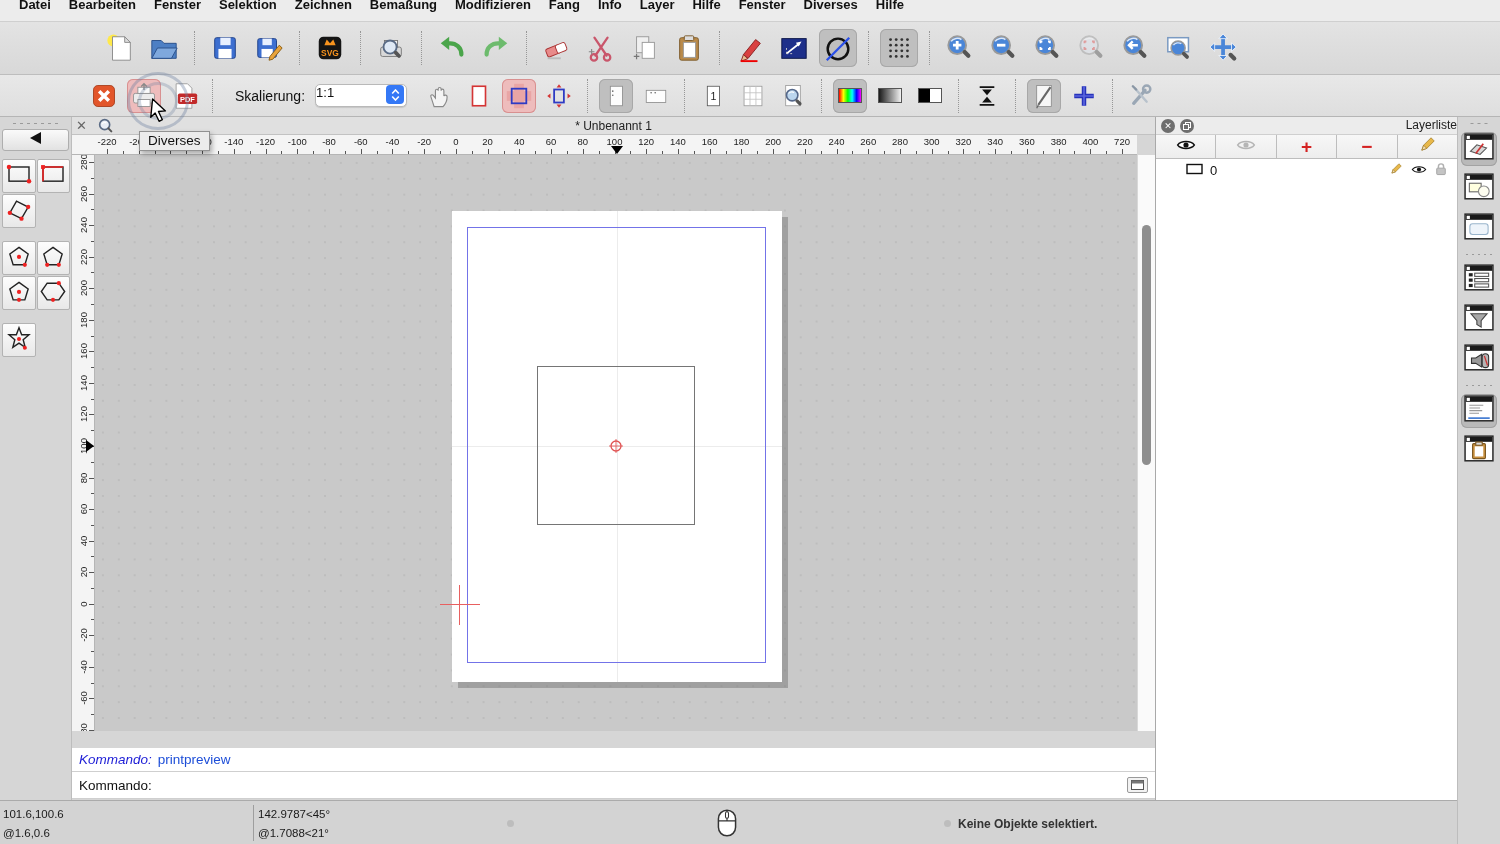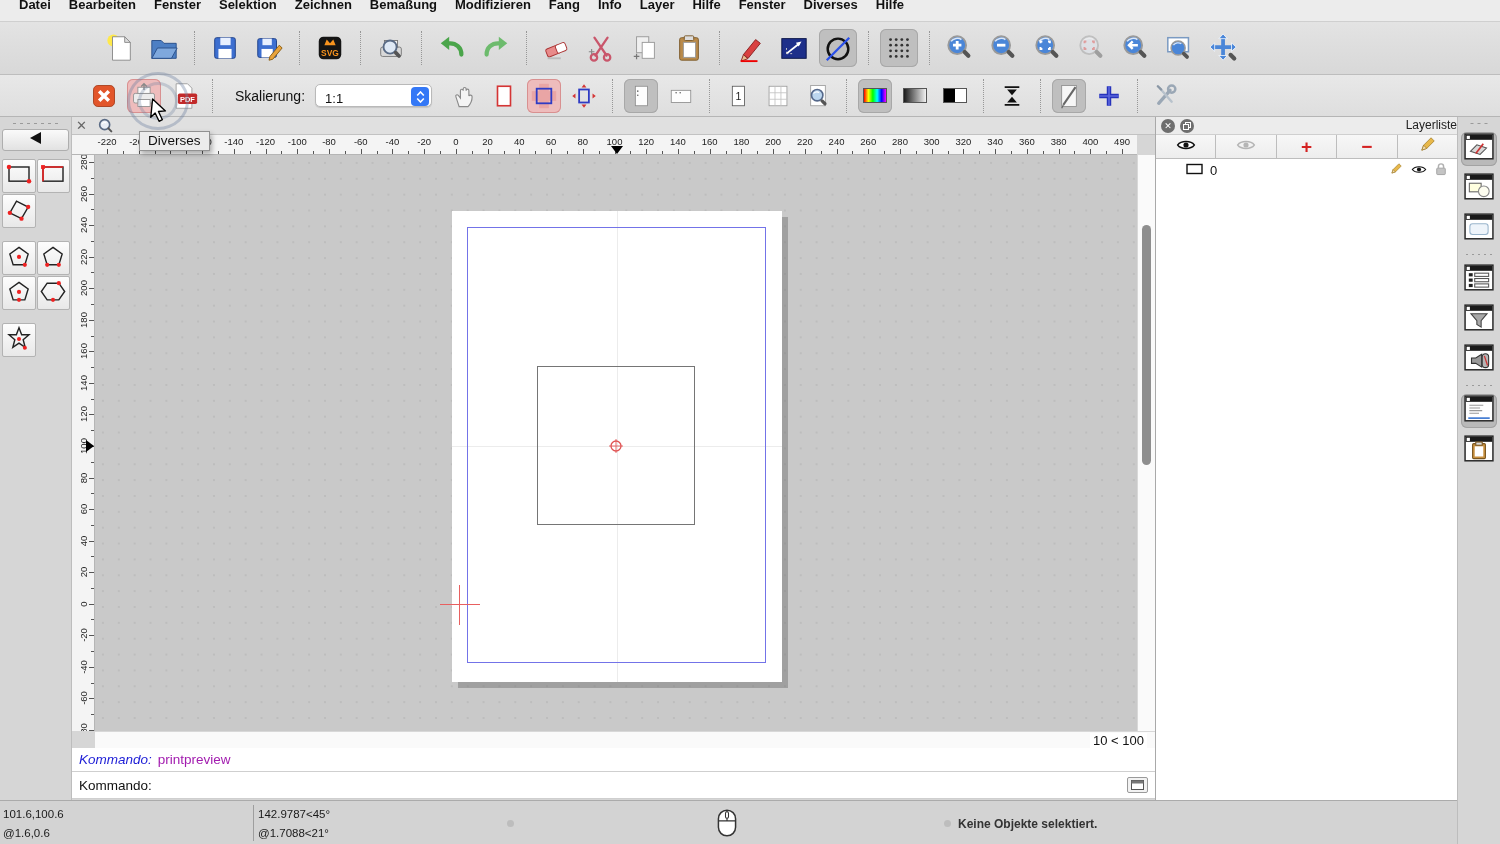--- a/index.html
+++ b/index.html
@@ -15,21 +15,21 @@
   #toolbar-print { position:absolute; left:0; top:75px; width:1500px; height:42px; background:linear-gradient(#e8e8e8,#dedede); border-bottom:1px solid #b5b5b5; display:flex; align-items:center; padding-left:84px; }
   .tb-btn { width:38px; height:38px; display:flex; align-items:center; justify-content:center; border-radius:6px; margin:0 3px; position:relative; }
   .tb-btn svg, .tb-btn .cbar { display:block; }
   .tb-btn.active { background:#bfbfbf; box-shadow:inset 0 0 0 1px #a8a8a8; }
   .tb-btn.disabled { opacity:.45; }
   .tb-btn.hover-red { background:#eebcbc; box-shadow:inset 0 0 0 1px #d89090; }
   .tb-sep { width:1px; height:34px; border-left:1px dotted #979797; margin:0 8px; }
   .tb2-btn { width:34px; height:34px; }
   .cbar { width:24px; height:15px; border:1px solid #555; }
   #scale-label { font-size:14px; color:#111; margin:0 10px 0 14px; }
-  #scale-select { width:117px; height:23px; background:#fff; border:1px solid #b9b9b9; border-radius:5px; display:flex; align-items:flex-end; justify-content:space-between; padding-left:9px; margin-right:12px; box-shadow:0 1px 1px rgba(0,0,0,.12); }
+  #scale-select { width:92px; height:23px; background:#fff; border:1px solid #b9b9b9; border-radius:5px; display:flex; align-items:flex-start; justify-content:space-between; margin-right:12px; box-shadow:0 1px 1px rgba(0,0,0,.12); }
   #scale-select .val { font-size:13px; color:#111; }
   #scale-stepper { width:18px; height:19px; background:#3478f6; border-radius:4px; margin-right:2px; display:flex; flex-direction:column; align-items:center; justify-content:center; }
 
   
   #left-toolbox { position:absolute; left:0; top:117px; width:72px; height:683px; background:#d6d6d6; border-right:1px solid #bdbdbd; }
   .grip { height:5px; margin:4px 10px 2px; background-image:radial-gradient(#9a9a9a 1px, transparent 1.2px); background-size:7px 5px; background-position:center; }
   #back-btn { margin:3px 2px 8px; height:22px; background:linear-gradient(#fafafa,#e2e2e2); border:1px solid #aeaeae; border-radius:3px; display:flex; align-items:center; justify-content:center; }
   .tool-row { display:flex; padding-left:2px; }
   .tool-row.gap { margin-top:12px; }
   .tool-btn { width:34px; height:34px; background:linear-gradient(#fdfdfd,#e8e8e8); border:1px solid #b3b3b3; margin-right:1px; margin-bottom:1px; display:flex; align-items:center; justify-content:center; border-radius:2px; }
@@ -61,21 +61,21 @@
   #origin-cross-v { position:absolute; left:364px; top:430px; width:1px; height:40px; background:#e86060; }
 
   #vscroll { position:absolute; left:1137px; top:155px; width:18px; height:576px; background:#fafafa; border-left:1px solid #d8d8d8; }
   #vscroll-thumb { position:absolute; left:4px; top:70px; width:9px; height:240px; background:#8e8e8e; border-radius:5px; }
   #hscroll { position:absolute; left:95px; top:731px; width:1060px; height:17px; background:#fafafa; border-top:1px solid #d8d8d8; }
   #zoom-indicator { position:absolute; right:8px; top:1px; font-size:13px; color:#111; background:#fff; padding:0 3px; }
 
   
   #cmd-history { position:absolute; left:72px; top:748px; width:1083px; height:24px; background:#fff; border-bottom:1px solid #cfcfcf; font-size:13.5px; display:flex; align-items:center; padding-left:7px; }
   #cmd-history .lbl { color:#1d1dd6; font-style:italic; margin-right:6px; }
-  #cmd-history .val { color:#a21caf; }
+  #cmd-history .val { color:#1d4ed8; }
   #cmd-input { position:absolute; left:72px; top:772px; width:1083px; height:27px; background:#fff; border-bottom:1px solid #cfcfcf; font-size:13.5px; display:flex; align-items:center; padding-left:7px; color:#111; }
   #cmd-float-btn { position:absolute; right:7px; top:5px; width:21px; height:16px; border:1px solid #9a9a9a; border-radius:2px; background:#f2f2f2; display:flex; align-items:center; justify-content:center; }
 
   
   #statusbar { position:absolute; left:0; top:800px; width:1500px; height:44px; background:#d3d3d3; border-top:1px solid #ababab; font-size:11.5px; color:#1a1a1a; }
   .sb-line1 { position:absolute; top:7px; } .sb-line2 { position:absolute; top:26px; }
   #sb-div { position:absolute; left:253px; top:4px; width:1px; height:36px; background:#9e9e9e; }
   .sb-dot { position:absolute; width:7px; height:7px; border-radius:50%; background:#bdbdbd; top:19px; }
   #sb-mouse { position:absolute; left:716px; top:7px; }
   #sb-selection { position:absolute; left:958px; top:16px; font-size:12px; font-weight:bold; color:#333; }
@@ -617,20 +617,21 @@
 
   <div id="tabbar">
     <span id="tab-close">✕</span>
     <span id="tab-preview-icon">
       <svg width="15" height="15" viewBox="0 0 18 18">
           <circle cx="8" cy="8" r="6" fill="#e9eef6" stroke="#5a6b85" stroke-width="2"></circle>
           <path d="M12.5 12.5l3.5 3.5" stroke="#555" stroke-width="2.4" stroke-linecap="round"></path>
           <path d="M5 7.2c.8-2 3.6-2.6 5-1.2" stroke="#fff" stroke-width="1.3" fill="none"></path>
         </svg>
     </span>
+    <div id="tab-title">* Unbenannt 1</div>
   </div>
 
   <div id="ruler-corner"></div>
   <div id="ruler-h">
       <span class="rh-num" style="left: 12px;">-220</span>
       <div class="rh-tick" style="left: 12px; height: 5px;"></div>
       <div class="rh-tick" style="left: 27.86px; height: 3px;"></div>
       <span class="rh-num" style="left: 43.72px;">-200</span>
       <div class="rh-tick" style="left: 43.72px; height: 5px;"></div>
       <div class="rh-tick" style="left: 59.58px; height: 3px;"></div>
@@ -717,21 +718,21 @@
       <div class="rh-tick" style="left: 916.02px; height: 3px;"></div>
       <span class="rh-num" style="left: 931.88px;">360</span>
       <div class="rh-tick" style="left: 931.88px; height: 5px;"></div>
       <div class="rh-tick" style="left: 947.74px; height: 3px;"></div>
       <span class="rh-num" style="left: 963.6px;">380</span>
       <div class="rh-tick" style="left: 963.6px; height: 5px;"></div>
       <div class="rh-tick" style="left: 979.46px; height: 3px;"></div>
       <span class="rh-num" style="left: 995.32px;">400</span>
       <div class="rh-tick" style="left: 995.32px; height: 5px;"></div>
       <div class="rh-tick" style="left: 1011.18px; height: 3px;"></div>
-      <span class="rh-num" style="left: 1027.04px;">490</span>
+      <span class="rh-num" style="left: 1027.04px;">720</span>
       <div class="rh-tick" style="left: 1027.04px; height: 5px;"></div>
     </div>
   <div id="ruler-v">
       <span class="rv-num" style="top: 7px;">280</span>
       <div class="rv-tick" style="top: 7px; width: 5px;"></div>
       <div class="rv-tick" style="top: 22.78px; width: 3px;"></div>
       <span class="rv-num" style="top: 38.55px;">260</span>
       <div class="rv-tick" style="top: 38.55px; width: 5px;"></div>
       <div class="rv-tick" style="top: 54.33px; width: 3px;"></div>
       <span class="rv-num" style="top: 70.1px;">240</span>
@@ -800,23 +801,20 @@
           <path d="M7 0v14M0 7h14" stroke="#e05252" stroke-width="1" opacity=".85"></path>
         </svg>
     </div>
     <div id="origin-cross-h"></div>
     <div id="origin-cross-v"></div>
   </div>
 
   <div id="vscroll">
       <div id="vscroll-thumb"></div>
     </div>
-  <div id="hscroll">
-    <div id="zoom-indicator">10 &lt; 100</div>
-  </div>
 
   <div id="cmd-history">
     <span class="lbl">Kommando:</span>
     <span class="val">printpreview</span>
   </div>
   <div id="cmd-input">
     <span>Kommando:</span>
     <div id="cmd-float-btn">
       <svg width="13" height="10" viewBox="0 0 13 10">
           <rect x="0.5" y="0.5" width="12" height="9" fill="#fff" stroke="#555"></rect>

